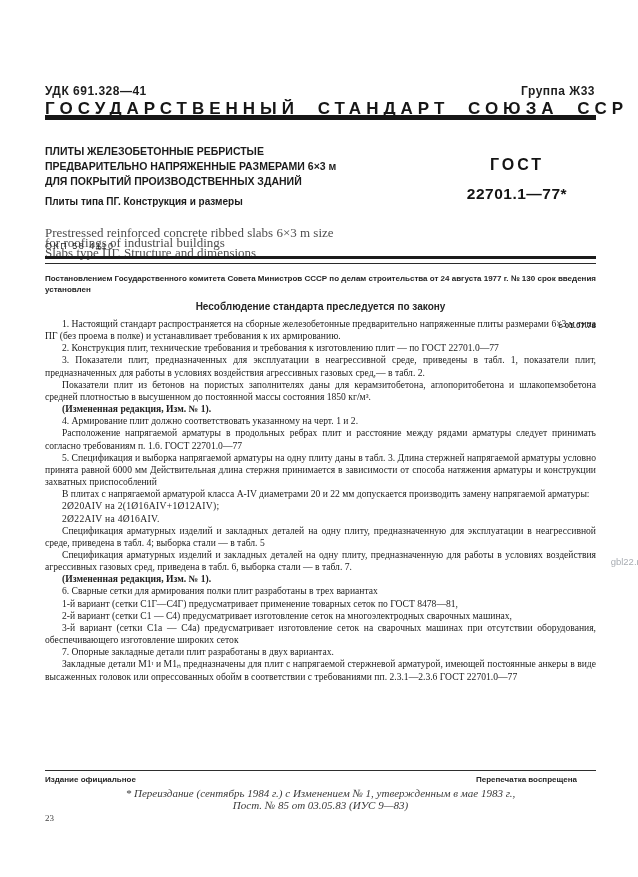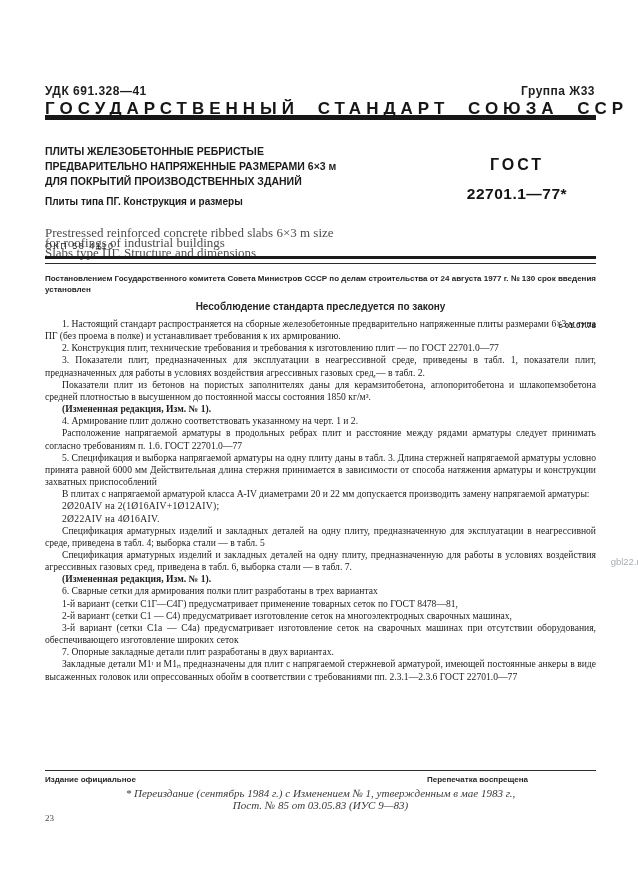--- a/index.html
+++ b/index.html
@@ -53,21 +53,21 @@
     font-size:9.6px;line-height:12.15px;color:#1c1c1c;}
   .para{text-indent:17px;text-align:justify;}
   .para-bold{font-weight:bold;}
   .para-formula{text-indent:17px;text-align:left;letter-spacing:.3px;}
 
   .watermark{position:absolute;right:-7px;top:556px;
     font-family:"Liberation Sans",sans-serif;font-size:9.5px;color:#a9adb3;}
 
   
   .footer-rule{position:absolute;left:45px;top:770px;width:551px;height:1px;background:#2e2e2e;}
-  .footer-row{position:absolute;left:45px;top:775px;width:483px;display:flex;justify-content:space-between;}
+  .footer-row{position:absolute;left:45px;top:775px;width:532px;display:flex;justify-content:space-between;}
   .footer-row span{font-family:"Liberation Sans",sans-serif;font-weight:bold;font-size:8px;color:#262626;}
   .footnote{position:absolute;left:45px;top:788px;width:551px;text-align:center;
     font-style:italic;font-size:11px;line-height:11.5px;color:#3a3a3a;}
   .page-number{position:absolute;left:45px;top:813px;font-size:9px;color:#444;}
 </style>
 </head>
 <body>
 
 <div class="page">
 

